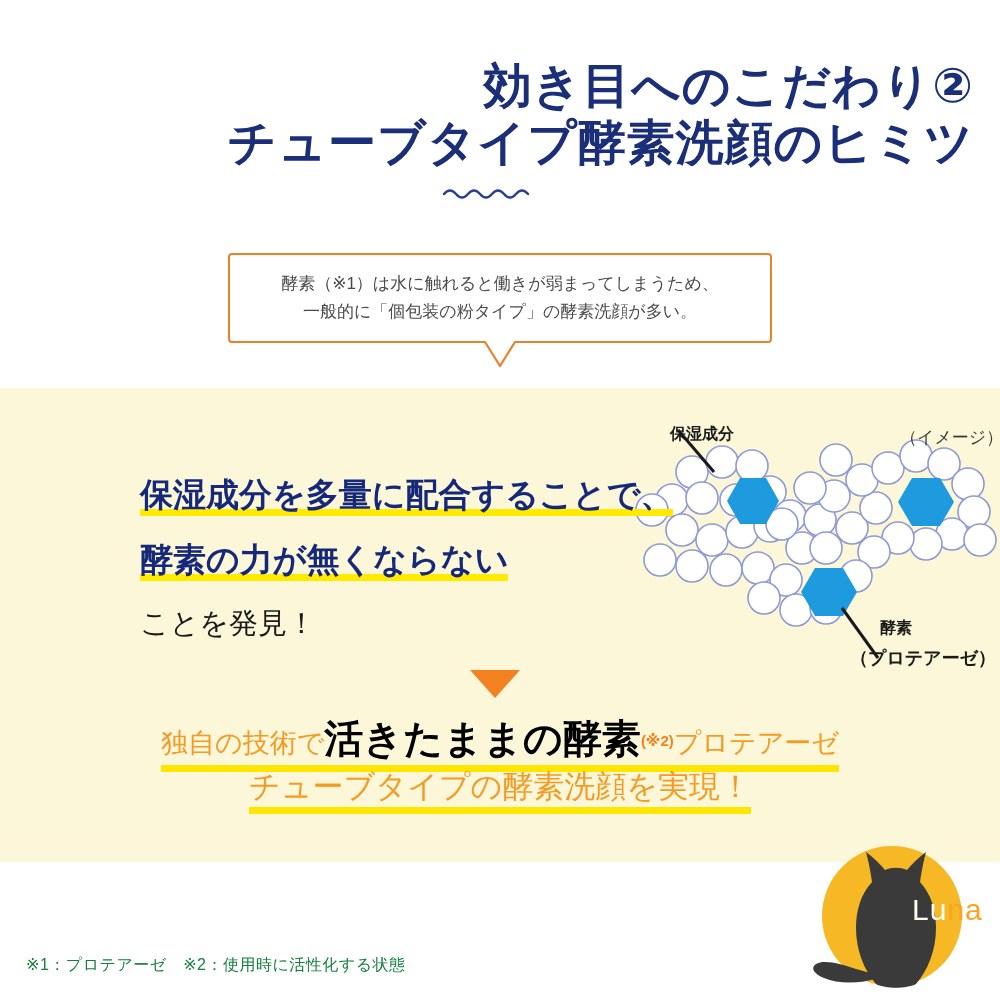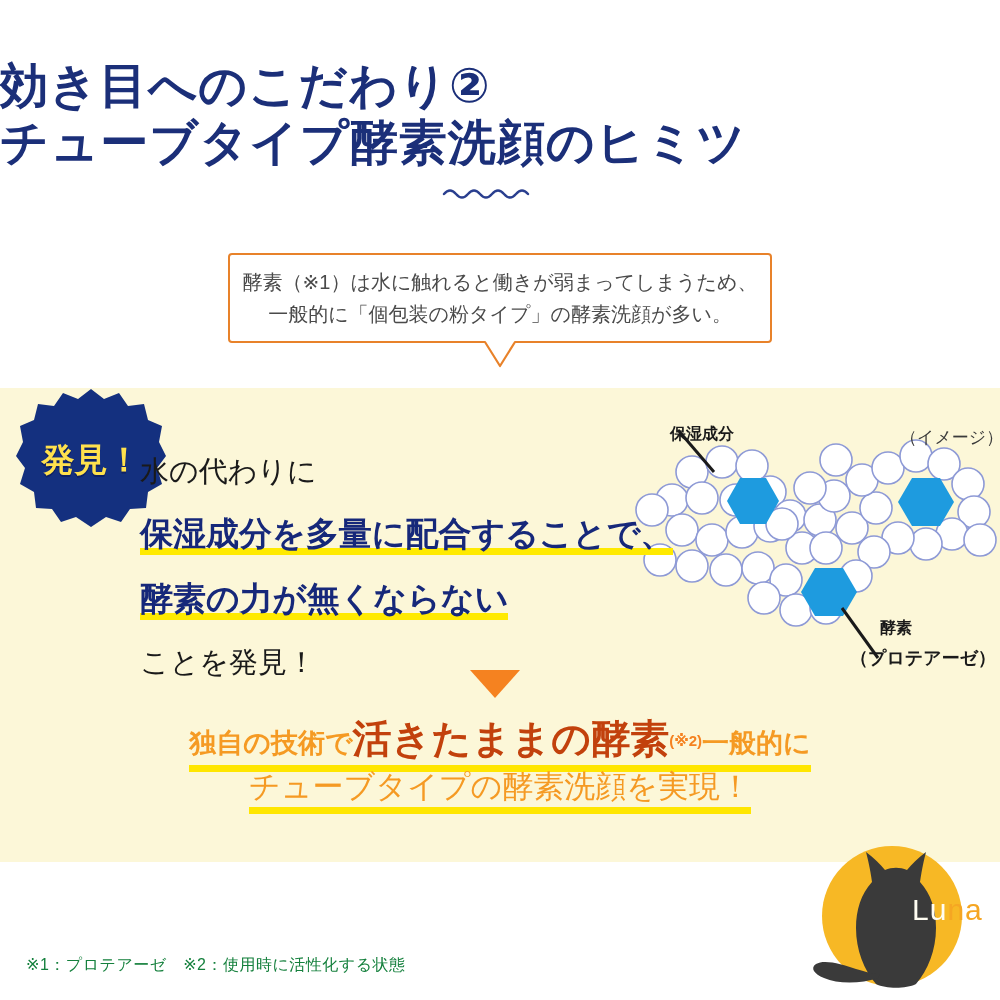--- a/index.html
+++ b/index.html
@@ -19,21 +19,21 @@
     width: 1000px;
     height: 1000px;
   }
 
   
   .title-block {
     position: absolute;
     top: 58px;
     left: 0;
     width: 974px;
-    text-align: left;
+    text-align: right;
   }
   .title-line {
     color: #1b2f79;
     font-weight: bold;
     letter-spacing: 1px;
     line-height: 1.18;
     white-space: nowrap;
   }
   .title-line-1 { font-size: 48px; }
   .title-line-2 { font-size: 48px; }
@@ -55,21 +55,21 @@
     border: 2px solid #e8822a;
     border-radius: 4px;
     background: #ffffff;
     display: flex;
     flex-direction: column;
     align-items: center;
     justify-content: center;
   }
   .bubble-line {
     color: #4a4a4a;
-    font-size: 20px;
+    font-size: 17px;
     line-height: 1.62;
     white-space: nowrap;
   }
   .bubble-tail {
     position: absolute;
     left: 455px;
     top: 341px;
     width: 90px;
     height: 32px;
     overflow: visible;
@@ -195,25 +195,25 @@
     text-align: center;
   }
   .concl-line {
     position: relative;
     display: inline-block;
     white-space: nowrap;
   }
   .concl-small {
     color: #f59a23;
     font-size: 27px;
-    font-weight: bold;
+    font-weight: normal;
     vertical-align: baseline;
   }
   .concl-big {
-    color: #c2410c;
+    color: #000000;
     font-size: 39px;
     font-weight: bold;
     vertical-align: baseline;
   }
   .concl-sup {
     color: #f58220;
     font-size: 15px;
     font-weight: bold;
     vertical-align: super;
   }
@@ -278,34 +278,22 @@
     <div class="bubble-line">酵素（※1）は水に触れると働きが弱まってしまうため、</div>
     <div class="bubble-line">一般的に「個包装の粉タイプ」の酵素洗顔が多い。</div>
   </div>
   <svg class="bubble-tail" viewBox="0 0 90 32">
     <path d="M0 0 L0 1 L30 1 L45 25 L60 1 L90 1 L90 0 Z" fill="#ffffff"></path>
     <path d="M0 1 L30 1 L45 25 L60 1 L90 1" fill="#ffffff" stroke="#e8822a" stroke-width="2.2" stroke-linejoin="round"></path>
   </svg>
 
   <div class="cream-panel"></div>
 
-  <div class="badge">
-    <svg viewBox="0 0 150 150" width="150" height="150">
-      <path d="M75 4
-               L88 14 L103 8 L112 21 L128 19 L132 35 L146 41 L143 57
-               L150 71 L141 83 L146 99 L132 107 L130 123 L114 124
-               L105 137 L90 132 L75 142 L60 132 L45 137 L36 124
-               L20 123 L18 107 L4 99 L9 83 L0 71 L7 57 L4 41 L18 35
-               L22 19 L38 21 L47 8 L62 14 Z" fill="#14307f"></path>
-    </svg>
-    <div class="badge-text">発見！</div>
-  </div>
 
   <div class="left-copy">
-    <div class="copy-plain">水の代わりに</div>
 
     <div class="copy-strong-wrap">
       <span class="hl-yellow" style="width:100%;"></span>
       <span class="copy-strong">保湿成分を多量に配合することで、</span>
     </div>
 
     <div class="copy-strong-wrap">
       <span class="hl-yellow" style="width:100%;"></span>
       <span class="copy-strong">酵素の力が無くならない</span>
     </div>
@@ -380,21 +368,21 @@
   <div class="diagram-label label-kouso">酵素</div>
   <div class="diagram-label label-protease">（プロテアーゼ）</div>
 
   <svg class="down-arrow" viewBox="0 0 50 28">
     <polygon points="0,0 50,0 25,28" fill="#f58220"></polygon>
   </svg>
 
   <div class="conclusion">
     <div class="concl-line">
       <span class="concl-underline"></span>
-      <span class="concl-small">独自の技術で</span><span class="concl-big">活きたままの酵素</span><span class="concl-sup">(※2)</span><span class="concl-small">一般的に</span>
+      <span class="concl-small">独自の技術で</span><span class="concl-big">活きたままの酵素</span><span class="concl-sup">(※2)</span><span class="concl-small">プロテアーゼ</span>
     </div>
     <br>
     <div class="concl-line">
       <span class="concl-underline"></span>
       <span class="concl-line2-text">チューブタイプの酵素洗顔を実現！</span>
     </div>
   </div>
 
   <div class="footnote">※1：プロテアーゼ　※2：使用時に活性化する状態</div>
 

